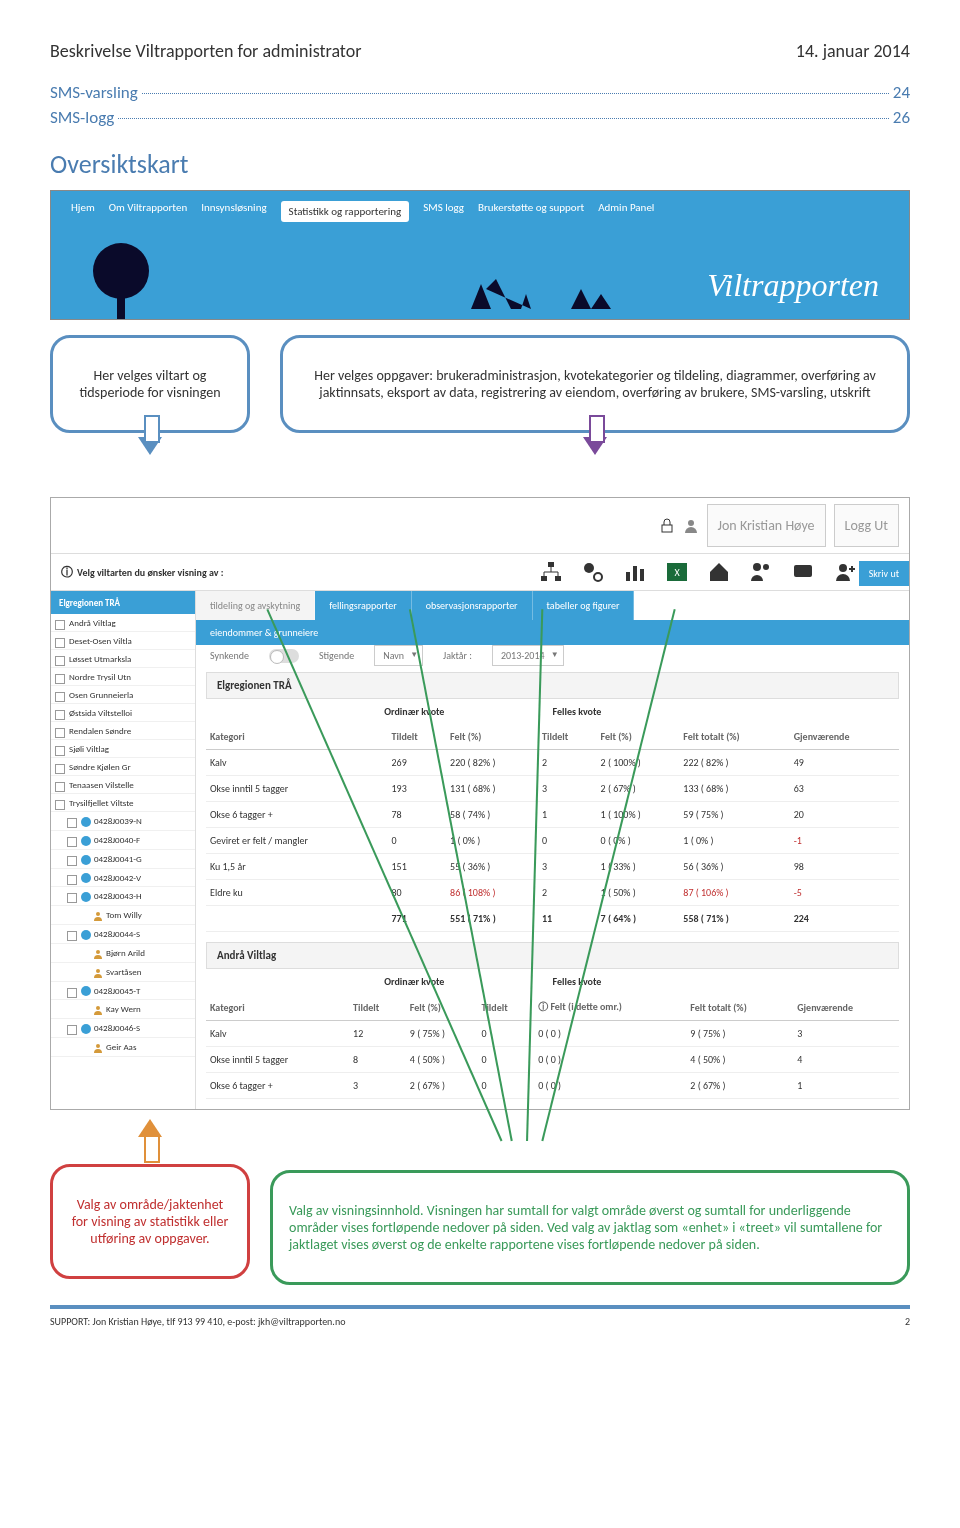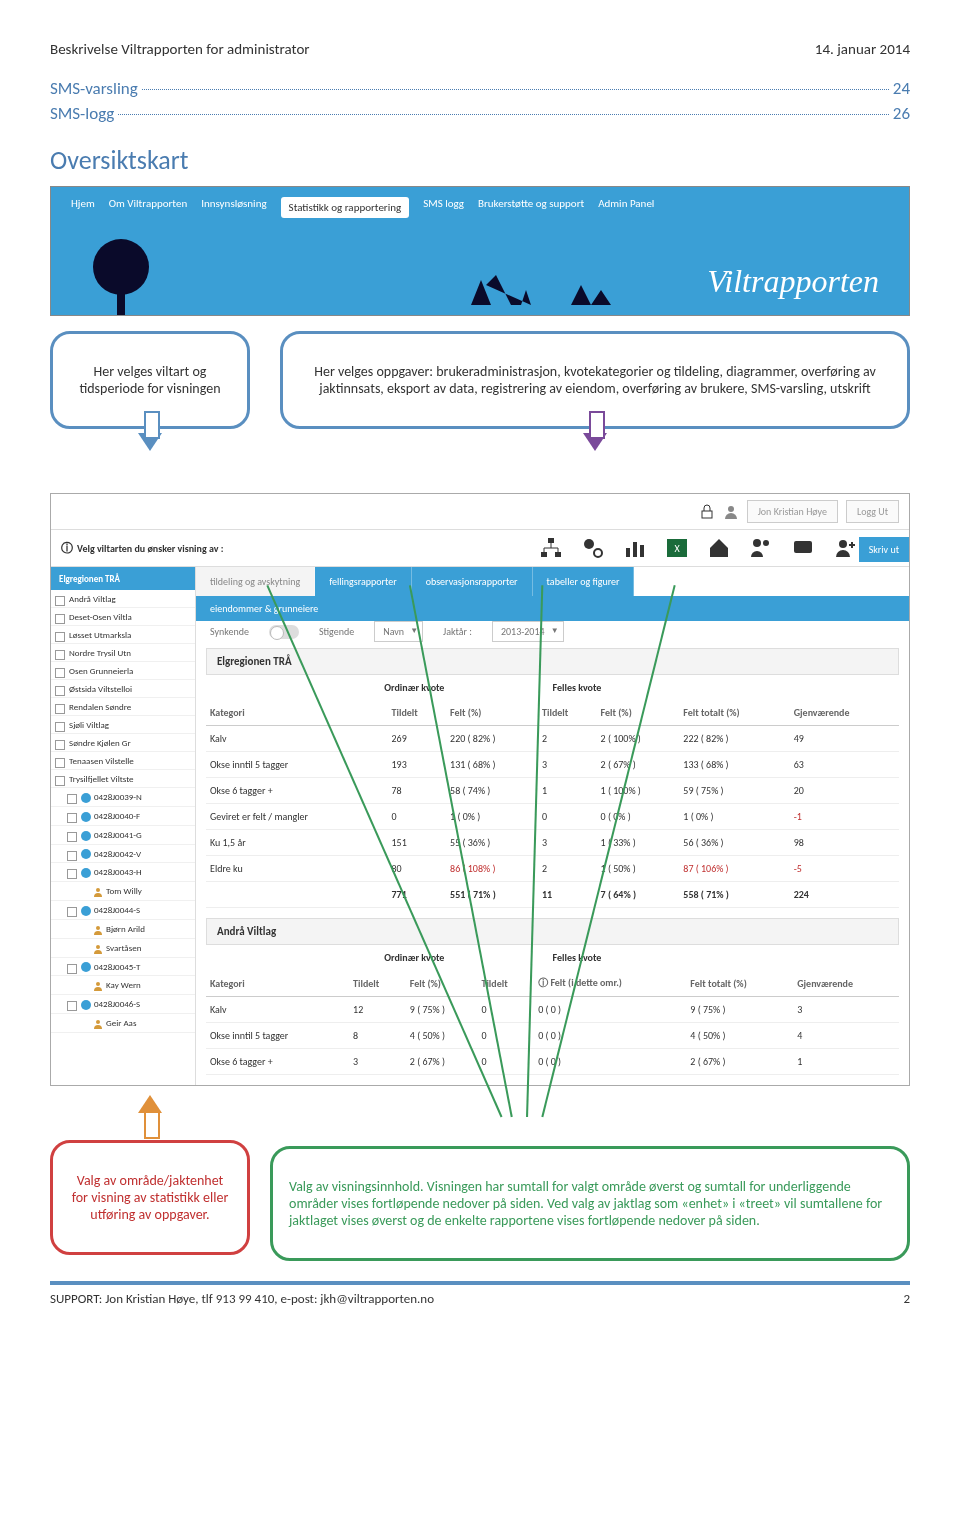--- a/index.html
+++ b/index.html
@@ -1,20 +1,20 @@
 <!DOCTYPE html>
 <html><head>
 <meta charset="utf-8">
 <style>
   * { box-sizing: border-box; margin: 0; padding: 0; }
   body { font-family: Calibri, Arial, sans-serif; font-size: 14px; color: #333; background: #fff; width: 960px; }
   
   .page { padding: 40px 50px; }
   
-  .header-row { display: flex; justify-content: space-between; font-size: 15px; color: #333; margin-bottom: 20px; }
+  .header-row { display: flex; justify-content: space-between; font-size: 18px; color: #333; margin-bottom: 20px; }
   
   .toc-line { display: flex; align-items: baseline; font-size: 17px; color: #4a7cb0; margin-bottom: 4px; }
   .toc-line .dots { flex: 1; border-bottom: 1px dotted #4a7cb0; margin: 0 4px; position: relative; top: -4px; }
   
   .section-title { font-size: 26px; color: #4a7cb0; margin: 20px 0 10px; }
   
   
   .banner { background: #3a9fd6; height: 130px; border: 1px solid #888; position: relative; overflow: hidden; }
   .banner-nav { display: flex; gap: 14px; padding: 10px 20px; color: #fff; font-size: 11px; }
   .banner-nav span { cursor: pointer; }
@@ -38,21 +38,21 @@
   .arrow-down-blue::before { content: ''; position: absolute; top: -40px; left: -6px; width: 12px; height: 24px; background: #fff; border: 2px solid #5a8fc0; }
   .arrow-down-purple { width: 0; height: 0; border-left: 12px solid transparent; border-right: 12px solid transparent; border-top: 18px solid #7a4a9a; margin: 4px auto; position: relative; }
   .arrow-down-purple::before { content: ''; position: absolute; top: -40px; left: -6px; width: 12px; height: 24px; background: #fff; border: 2px solid #7a4a9a; }
   .arrow-up-orange { width: 0; height: 0; border-left: 12px solid transparent; border-right: 12px solid transparent; border-bottom: 18px solid #e0903a; margin: 4px auto; position: relative; }
   .arrow-up-orange::after { content: ''; position: absolute; top: 16px; left: -6px; width: 12px; height: 24px; background: #fff; border: 2px solid #e0903a; }
   
   
   .app { border: 1px solid #aaa; font-size: 10px; position: relative; }
   .app-top { display: flex; justify-content: flex-end; align-items: center; gap: 8px; padding: 6px 10px; border-bottom: 1px solid #ddd; }
   .app-top .icon { width: 16px; height: 16px; }
-  .app-top .btn { border: 1px solid #ccc; padding: 4px 10px; font-size: 10px; color: #999; background: #fafafa; }
+  .app-top .btn { border: 1px solid #ccc; padding: 12px 10px; font-size: 14px; color: #999; background: #fafafa; }
   
   .app-bar { display: flex; align-items: center; padding: 6px 10px; border-bottom: 1px solid #ddd; }
   .app-bar-left { flex: 1; font-size: 10px; font-weight: bold; }
   .app-bar-left .sub { font-weight: normal; }
   .app-bar-icons { display: flex; gap: 18px; align-items: center; }
   .app-bar-icons .ic { width: 24px; height: 24px; display: flex; align-items: center; justify-content: center; }
   
   .app-body { display: flex; }
   .sidebar { width: 145px; border-right: 1px solid #ddd; font-size: 9px; position: relative; }
   .sidebar-head { background: #3a9fd6; color: #fff; padding: 6px 8px; font-weight: bold; }
@@ -88,21 +88,21 @@
   table.data .total td { font-weight: bold; }
   .neg { color: #c03030; }
   
   
   .overlay-lines { position: absolute; top: 0; left: 0; right: 0; bottom: 0; pointer-events: none; }
   
   .bottom-row { display: flex; gap: 20px; margin: 60px 0 20px; align-items: flex-start; }
   .bottom-row .left { width: 200px; }
   .bottom-row .right { flex: 1; border-radius: 24px; }
   
-  .footer { border-top: 4px solid #5a8fc0; padding-top: 6px; display: flex; justify-content: space-between; font-size: 13px; color: #333; }
+  .footer { border-top: 4px solid #5a8fc0; padding-top: 6px; display: flex; justify-content: space-between; font-size: 10px; color: #333; }
 </style>
 </head>
 <body>
 
 <div class="page">
 
   <div class="header-row">
     <span>Beskrivelse Viltrapporten for administrator</span>
     <span>14. januar 2014</span>
   </div>

